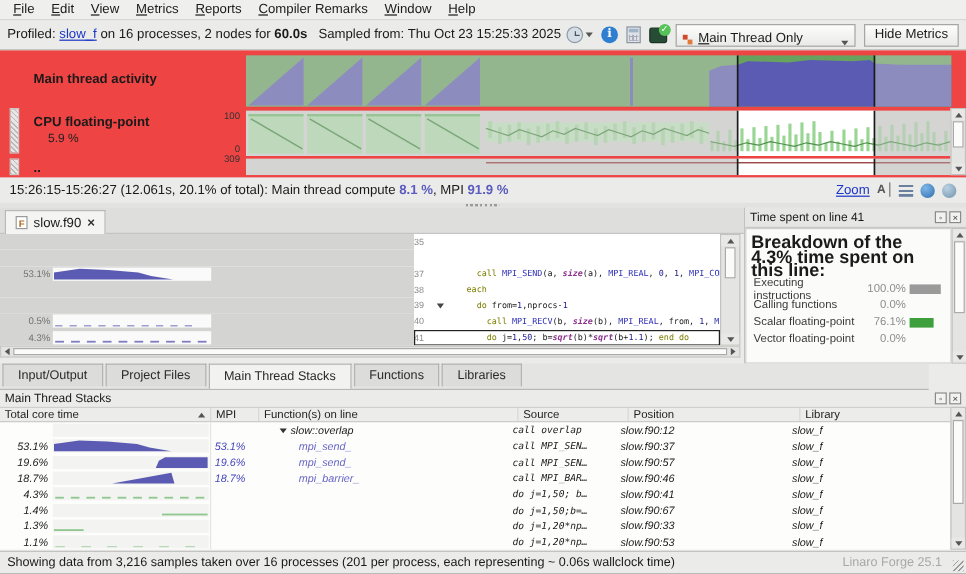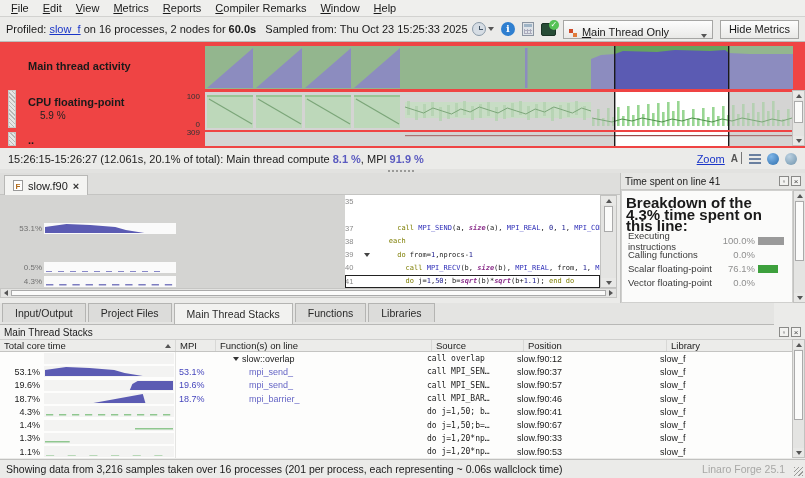--- a/index.html
+++ b/index.html
@@ -92,21 +92,21 @@
   .rp-bar{height:8px;}
   
   .tabsrow{position:absolute;left:0;top:303px;width:774px;height:22px;background:#e4e4e2;border-bottom:1px solid #b8b8b6;display:flex;align-items:flex-start;padding-left:2px;}
   .btab{height:19px;display:flex;align-items:center;padding:0 12px;font-size:10.5px;border:1px solid #b4b4b2;border-bottom:none;background:#dcdcda;margin-right:2px;color:#2a2a2a;}
   .btab.active{background:#f2f2f0;height:21px;font-weight:normal;}
   
   .stacks-header{position:absolute;left:0;top:325px;width:805px;height:14px;background:#ebebe9;display:flex;align-items:center;padding:0 4px;font-size:10px;}
   .thead{position:absolute;left:0;top:339px;width:805px;height:13px;background:#ececea;border-top:1px solid #cfcfcd;border-bottom:1px solid #c4c4c2;display:flex;font-size:9.5px;align-items:center;}
   .th{height:100%;display:flex;align-items:center;padding-left:4px;border-right:1px solid #d8d8d6;color:#222;}
   .tbody{position:absolute;left:0;top:352px;width:792px;height:106px;background:#fdfdfc;overflow:hidden;font-size:9px;}
-  .st-row{display:flex;height:13.3px;align-items:center;}
+  .st-row{display:flex;height:13.3px;align-items:center;font-style:italic;}
   .st-time{width:42px;text-align:right;flex:none;padding-right:2px;}
   .st-track{width:130px;height:11px;background:#f3f3f2;flex:none;margin-left:2px;}
   .st-sep{width:2px;flex:none;border-right:1px solid #e4e4e2;height:100%;}
   .st-mpi{width:37px;flex:none;color:#4646bd;padding-left:3px;}
   .st-fn{width:214px;flex:none;display:flex;align-items:center;gap:3px;}
   .st-fn .fname{color:#6565c5;}
   .st-fn.root .fname{color:#1a1a1a;}
   .st-src{width:90px;flex:none;font-family:"DejaVu Sans Mono",monospace;font-size:8px;white-space:pre;overflow:hidden;}
   .st-pos{width:143px;flex:none;}
   .st-lib{flex:1;}

